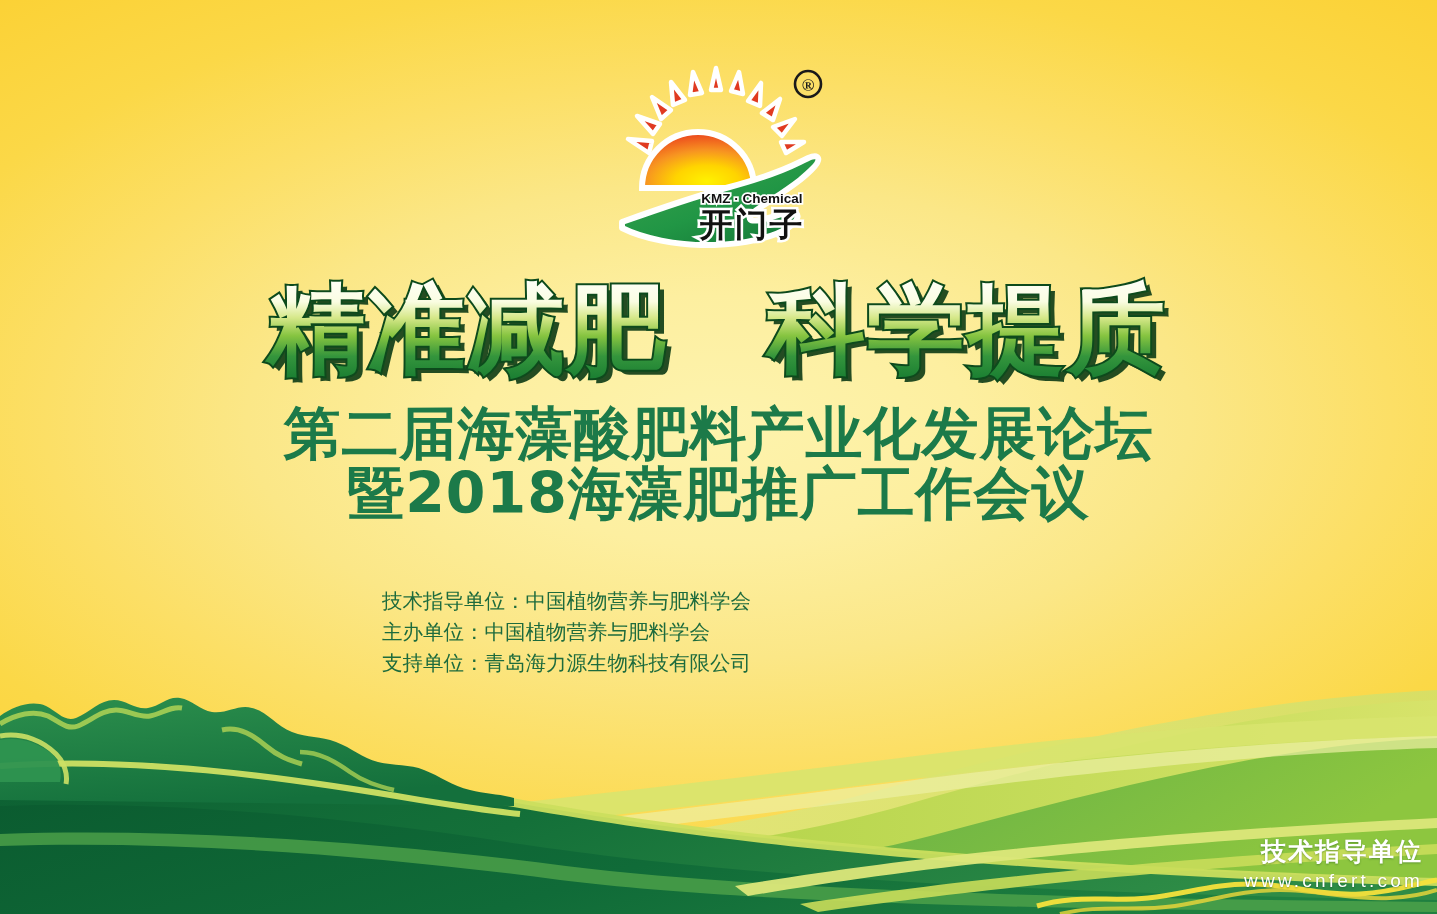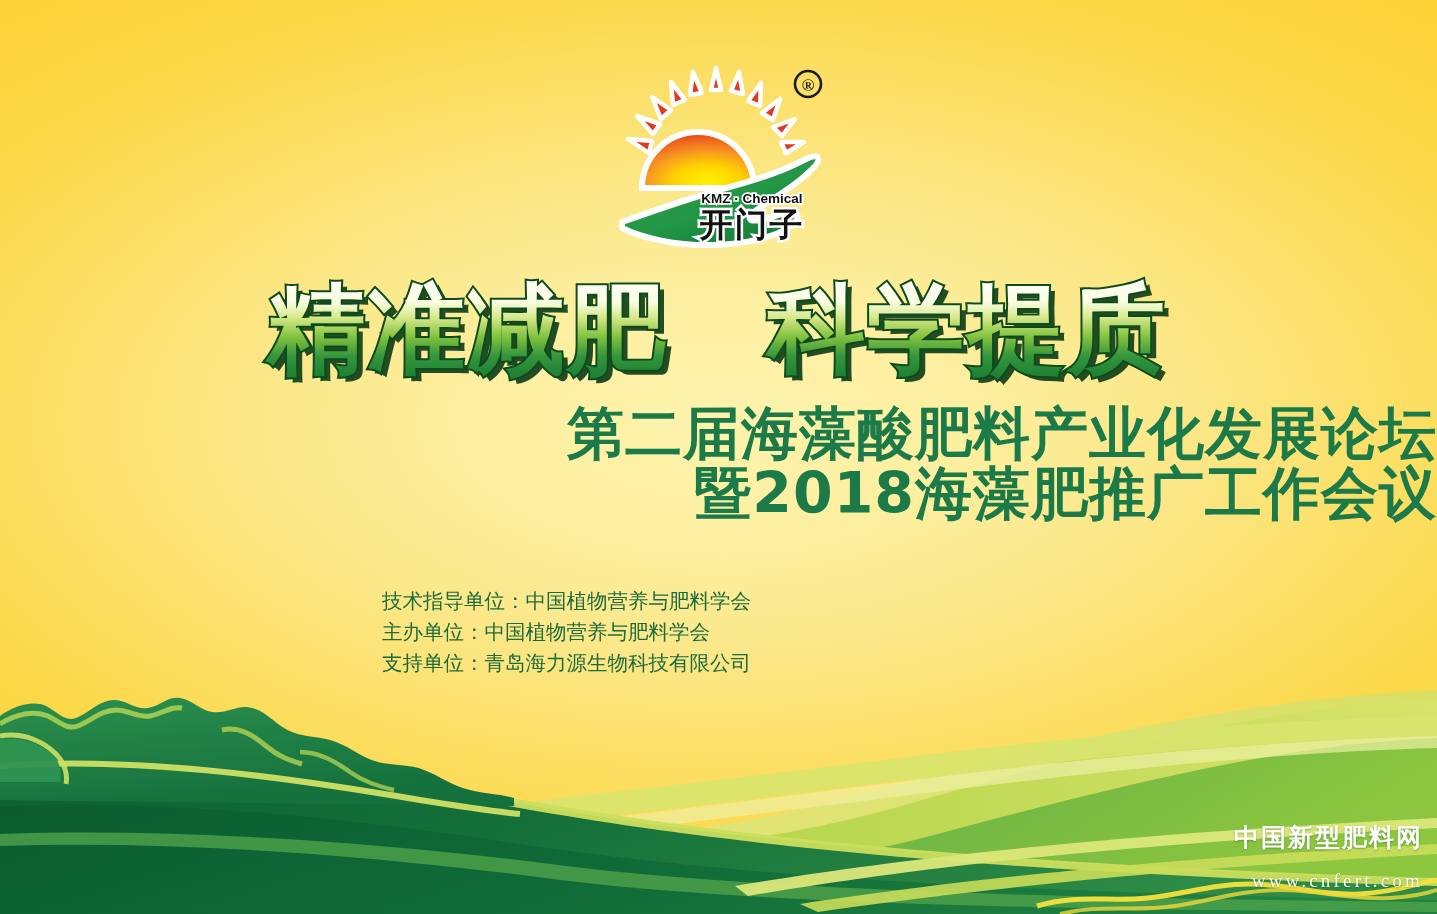--- a/index.html
+++ b/index.html
@@ -27,21 +27,21 @@
   
   #headline-wrap{
     position:absolute;left:0;right:0;top:276px;height:118px;
     display:flex;justify-content:center;align-items:center;
   }
   #headline-svg{display:block;}
 
   
   #subtitle-wrap{
     position:absolute;left:0;right:0;top:404px;
-    text-align:right;
+    text-align:center;
   }
   .subtitle-line{
     color:#1c7a49;
     font-weight:bold;
     letter-spacing:1px;
     font-family:"DejaVu Sans","Liberation Sans",sans-serif;
     line-height:1.05;
     white-space:nowrap;
   }
   #subtitle-1{font-size:57px;}
@@ -64,22 +64,22 @@
     position:absolute;right:14px;bottom:24px;
     text-align:right;color:#ffffff;
     line-height:1;
   }
   #wm-cn{
     font-size:25px;font-weight:bold;letter-spacing:2px;
     font-family:"DejaVu Sans","Liberation Sans",sans-serif;
     text-shadow:0 1px 2px rgba(0,60,20,.35);
   }
   #wm-url{
-    font-size:19px;letter-spacing:3.2px;margin-top:21px;
-    font-family:Liberation Serif, serif;
+    font-size:19px;letter-spacing:3.2px;margin-top:7px;
+    font-family:Liberation Sans, sans-serif;
     text-shadow:0 1px 2px rgba(0,60,20,.35);
   }
 </style>
 </head>
 <body>
 
 <div id="poster">
 
   <svg id="bg-art" viewBox="0 0 1437 914" preserveAspectRatio="none">
     <defs>
@@ -237,17 +237,17 @@
     <div class="subtitle-line" id="subtitle-2">暨2018海藻肥推广工作会议</div>
   </div>
 
   <div id="org-block">
     <div class="org-line">技术指导单位：中国植物营养与肥料学会</div>
     <div class="org-line">主办单位：中国植物营养与肥料学会</div>
     <div class="org-line">支持单位：青岛海力源生物科技有限公司</div>
   </div>
 
   <div id="watermark">
-    <div id="wm-cn">中国新型肥料网</div>
+    <div id="wm-cn">技术指导单位</div>
     <div id="wm-url">www.cnfert.com</div>
   </div>
 
 </div>
 
 </body></html>

